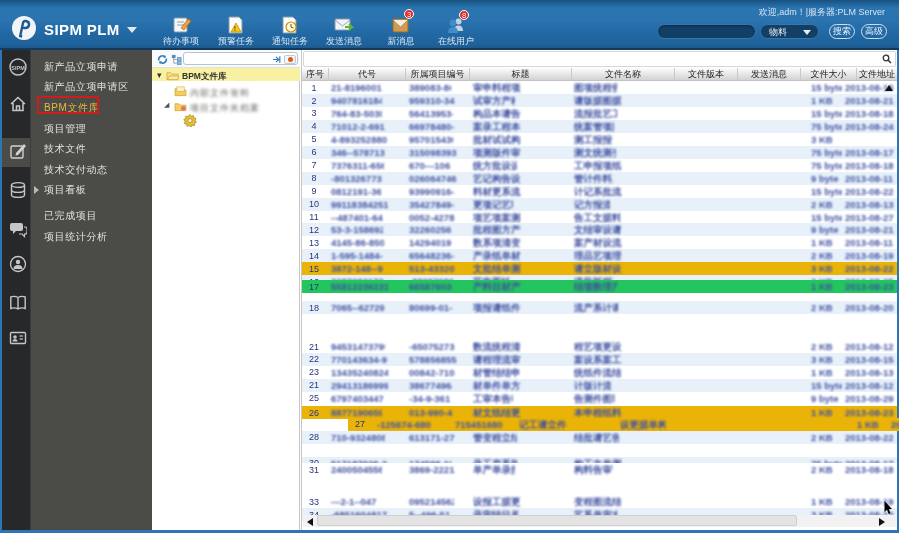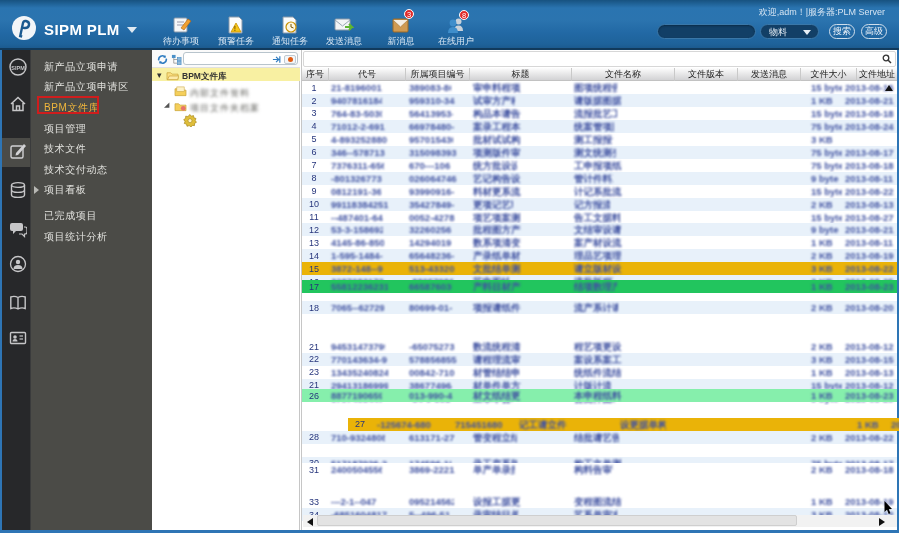--- a/index.html
+++ b/index.html
@@ -445,21 +445,21 @@
         </div>
 <div class="tr" style="top:391.8px;background:#fff;">
           <span class="num">25</span>
           <span class="bl" style="left:29px;width:52px;">67974034471</span>
           <span class="bl" style="left:107px;width:50px;">-34-9-361</span>
           <span class="bl" style="left:171px;width:40px;">工审本告程</span>
           <span class="bl" style="left:272px;width:41px;">告测件图理</span>
           <span class="bl" style="left:509px;width:31px;">9 byte</span>
           <span class="bl" style="left:543px;width:49px;">2013-08-29 05:17</span>
         </div>
-<div class="tr" style="top:389px;background:#86efac;text-decoration:underline;">
+<div class="tr" style="top:406px;background:#eab308;text-decoration:underline;">
           <span class="num">26</span>
           <span class="bl" style="left:29px;width:51px;">88771906594</span>
           <span class="bl" style="left:107px;width:49px;">013-990-4</span>
           <span class="bl" style="left:171px;width:55px;">材文纸结更</span>
           <span class="bl" style="left:272px;width:48px;">本申程纸料</span>
           <span class="bl" style="left:509px;width:31px;">1 KB</span>
           <span class="bl" style="left:543px;width:49px;">2013-08-23 08:11</span>
         </div>
 <div class="tr" style="top:417.7px;background:#eab308;margin-left:46px;">
           <span class="num">27</span>

